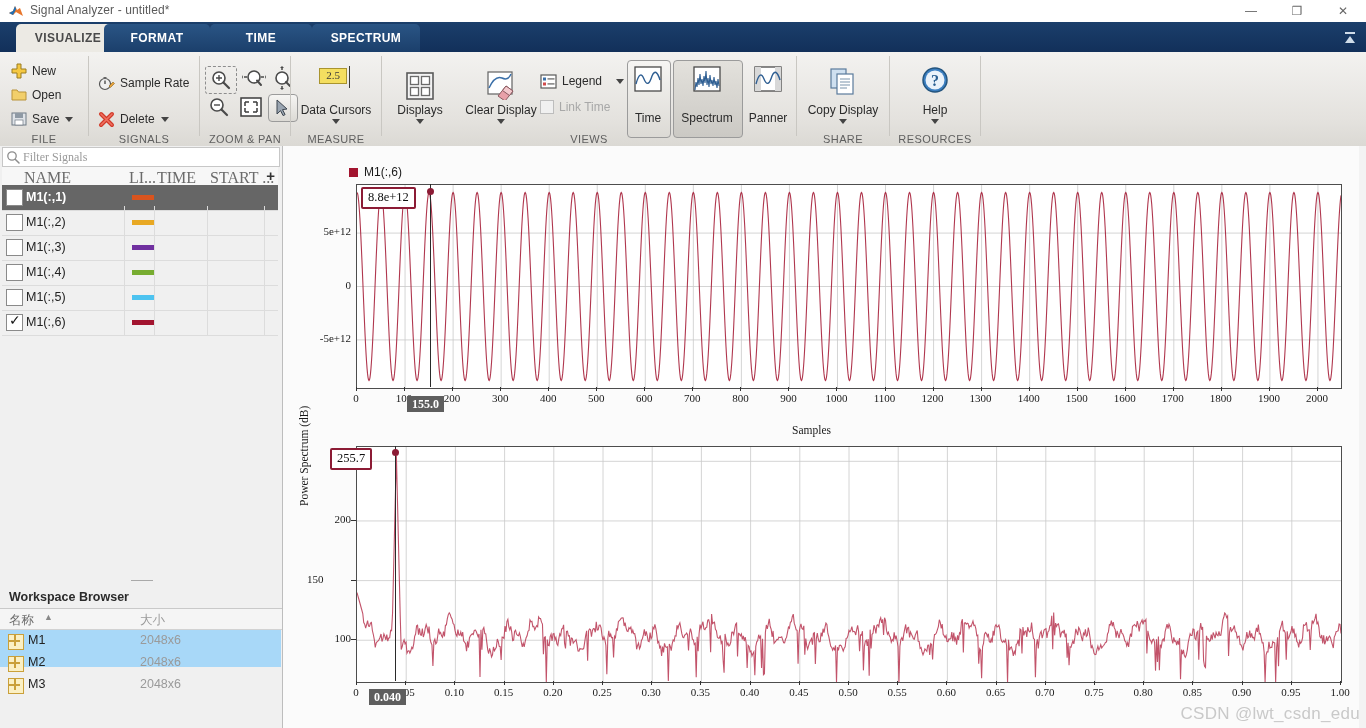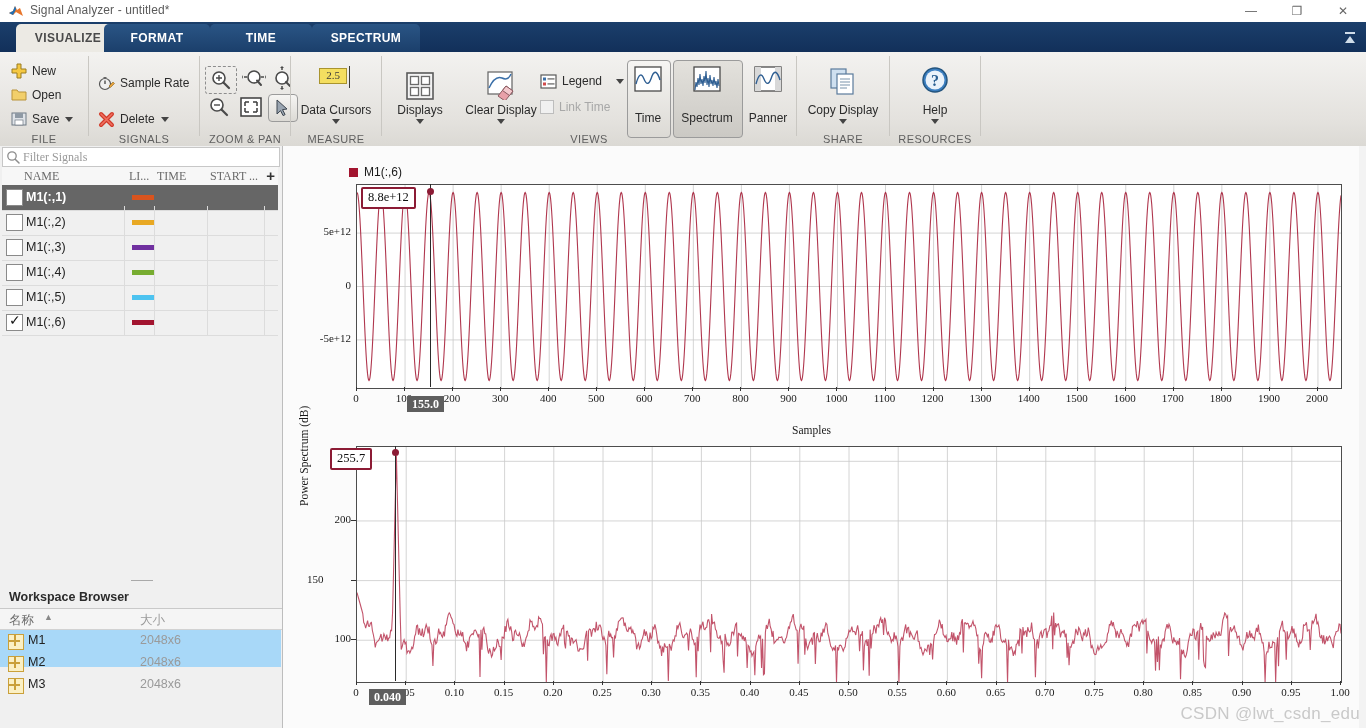--- a/index.html
+++ b/index.html
@@ -43,21 +43,21 @@
   .big-btn .blbl{font-size:12px;color:#2b2b2b;text-align:center;line-height:13px;}
   .big-btn .bcaret{width:0;height:0;border-left:4px solid transparent;border-right:4px solid transparent;border-top:5px solid #444;margin-top:2px;}
 
   .toggle-box{position:absolute;border:1px solid #9b9b9b;border-radius:4px;background:linear-gradient(180deg,#f6f5f3,#dcdad5);}
 
   
   .left-panel{position:absolute;left:0;top:146px;width:282px;height:582px;background:#f0f0f0;border-right:1px solid #bdbdbd;}
   .filter-bar{position:absolute;left:2px;top:1px;width:276px;height:18px;background:#fff;border:1px solid #c7c7c7;display:flex;align-items:center;}
   .filter-bar .ph{margin-left:20px;font-family:"Liberation Serif",serif;font-size:12px;color:#9a9a9a;}
   .sig-header{position:absolute;left:2px;top:21px;width:276px;height:18px;background:#f7f7f7;border-bottom:1px solid #c9c9c9;}
-  .sig-header .hc{position:absolute;top:2px;font-size:12px;color:#6b6b6b;font-family:"Liberation Serif",serif;}
+  .sig-header .hc{position:absolute;top:2px;font-size:16px;color:#6b6b6b;font-family:"Liberation Serif",serif;}
   .plus{position:absolute;right:3px;top:2px;font-size:15px;color:#333;line-height:13px;font-weight:bold;}
   .sig-row{position:absolute;left:2px;width:276px;height:25px;border-bottom:1px solid #dcdcdc;}
   .sig-row.sel{background:#666666;}
   .sig-row .cb{position:absolute;left:4px;top:4px;width:15px;height:15px;background:#fff;border:1px solid #8a8a8a;}
   .sig-row .cb .chk{position:absolute;left:2px;top:-3px;font-size:14px;color:#111;}
   .sig-row .nm{position:absolute;left:24px;top:5px;font-size:12.5px;color:#222;}
   .sig-row.sel .nm{color:#fff;font-weight:bold;}
   .sig-row .sw{position:absolute;left:130px;top:10px;width:22px;height:5px;}
   .vline{position:absolute;width:1px;background:#dcdcdc;}
 

